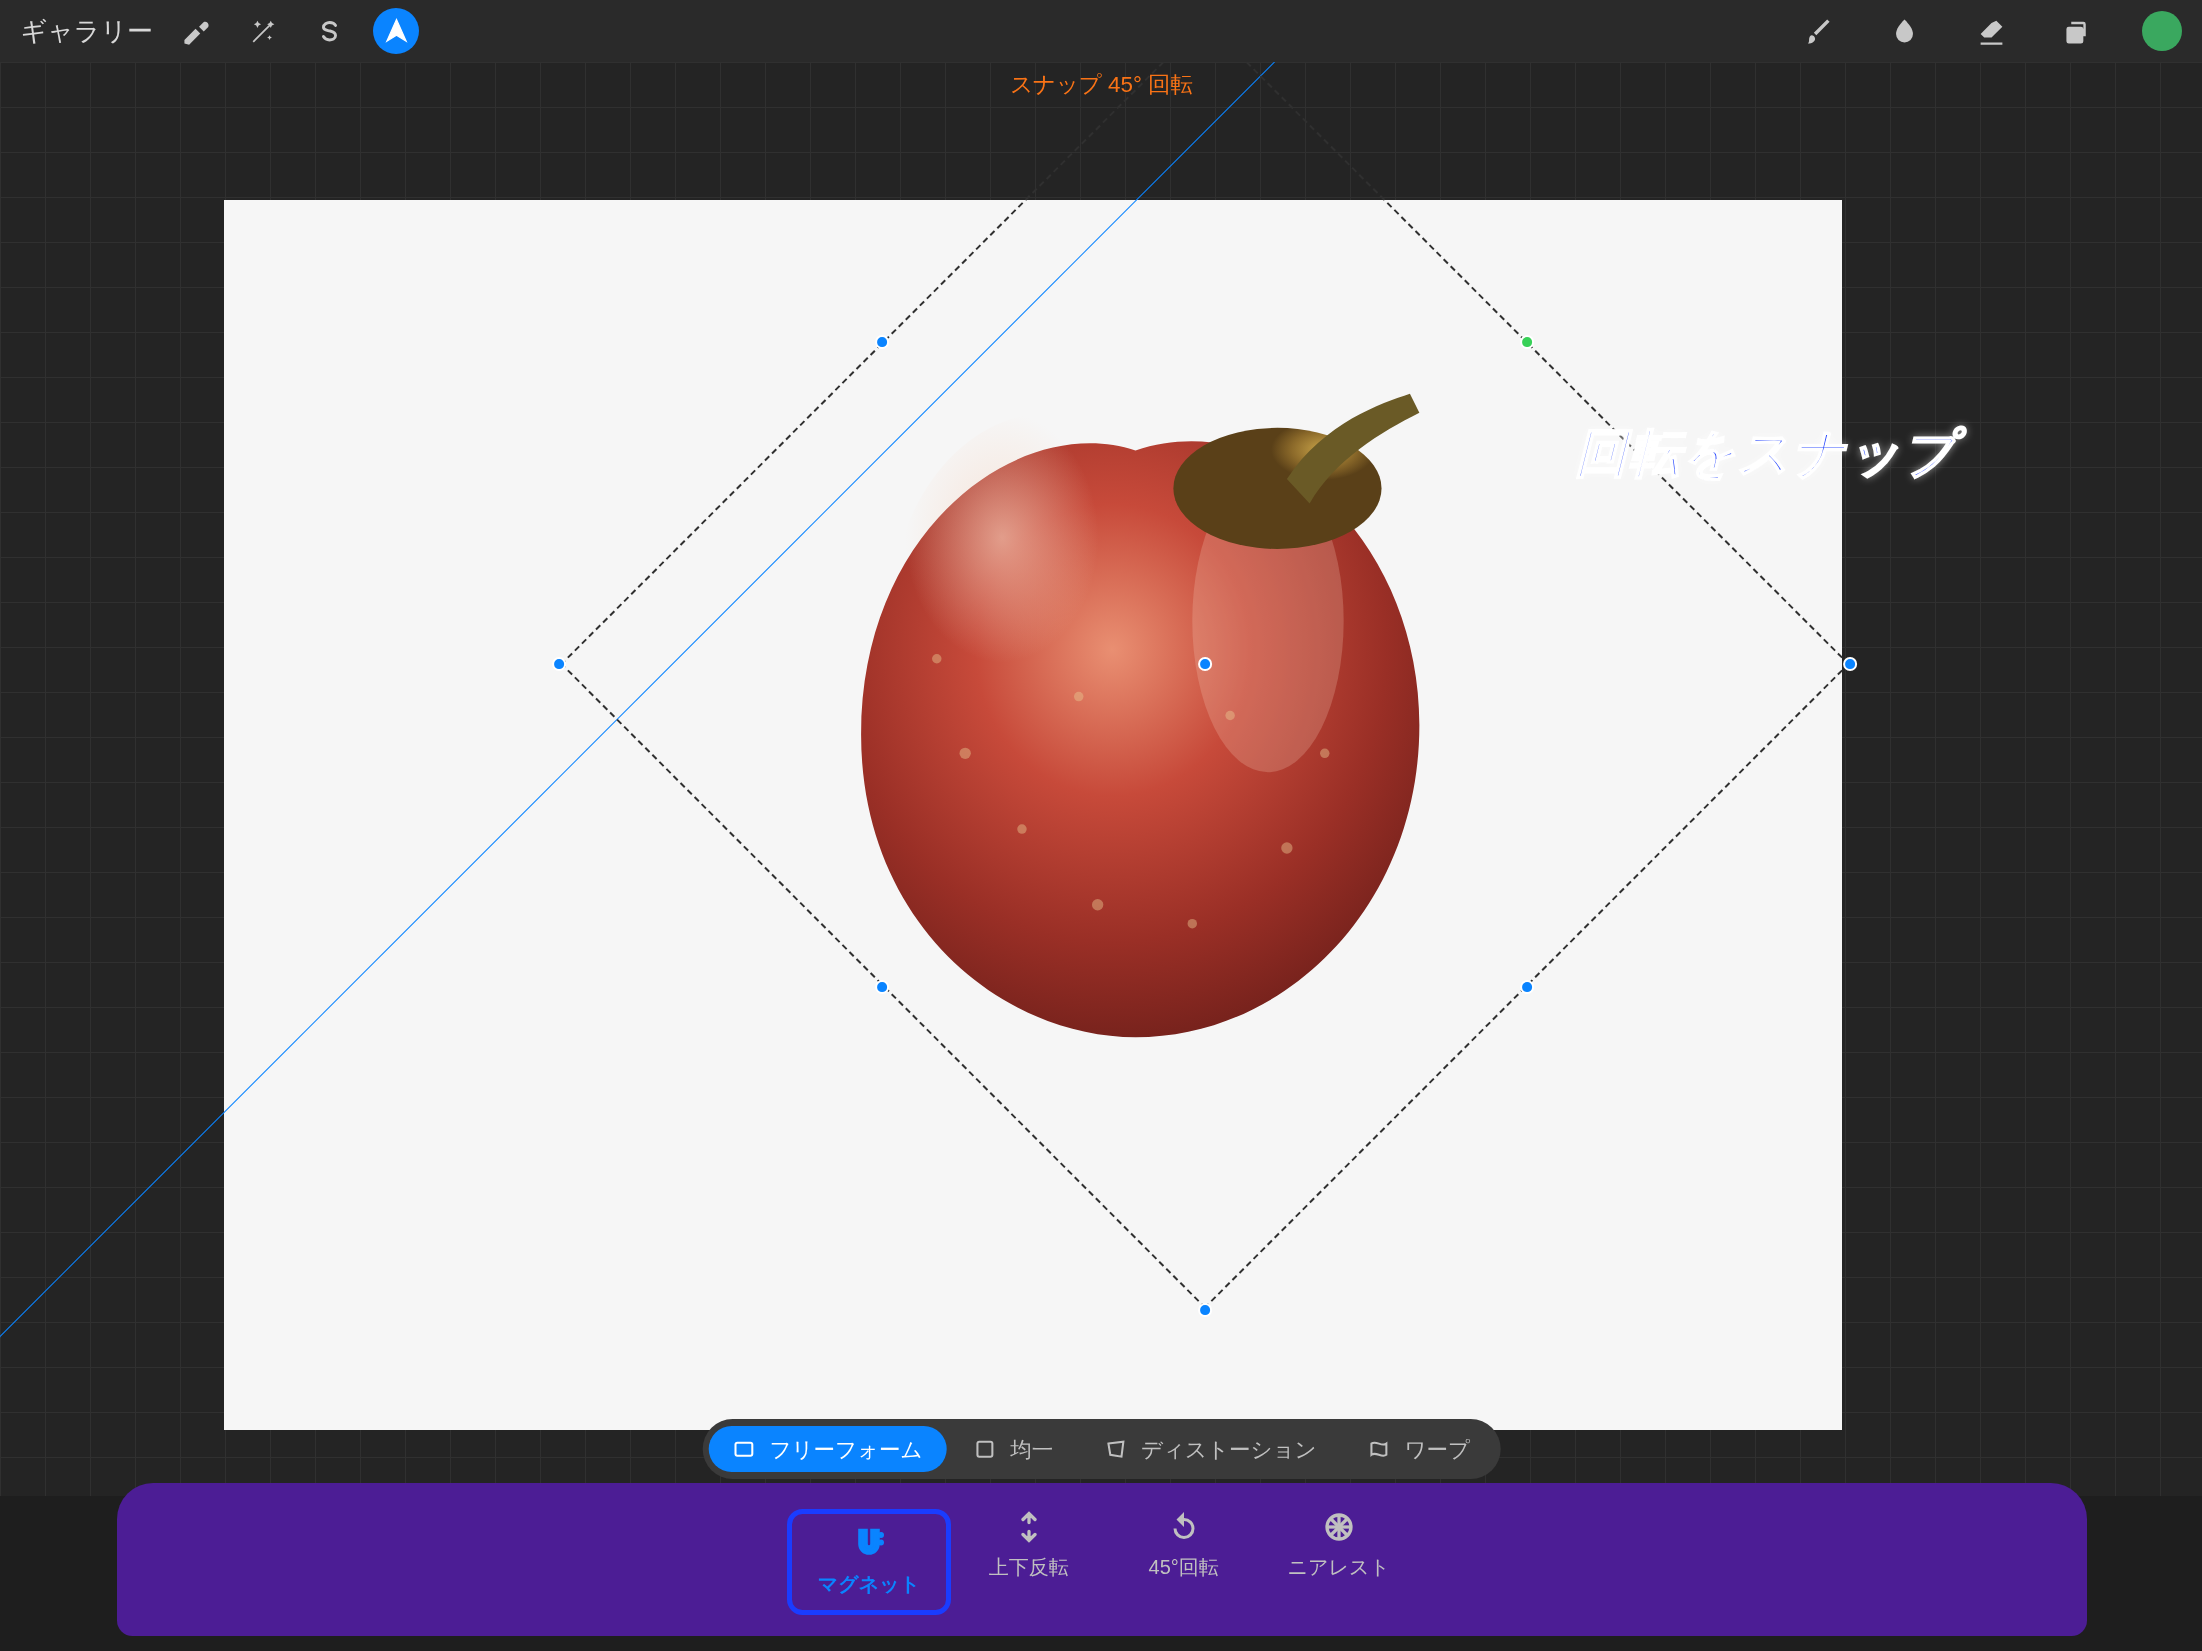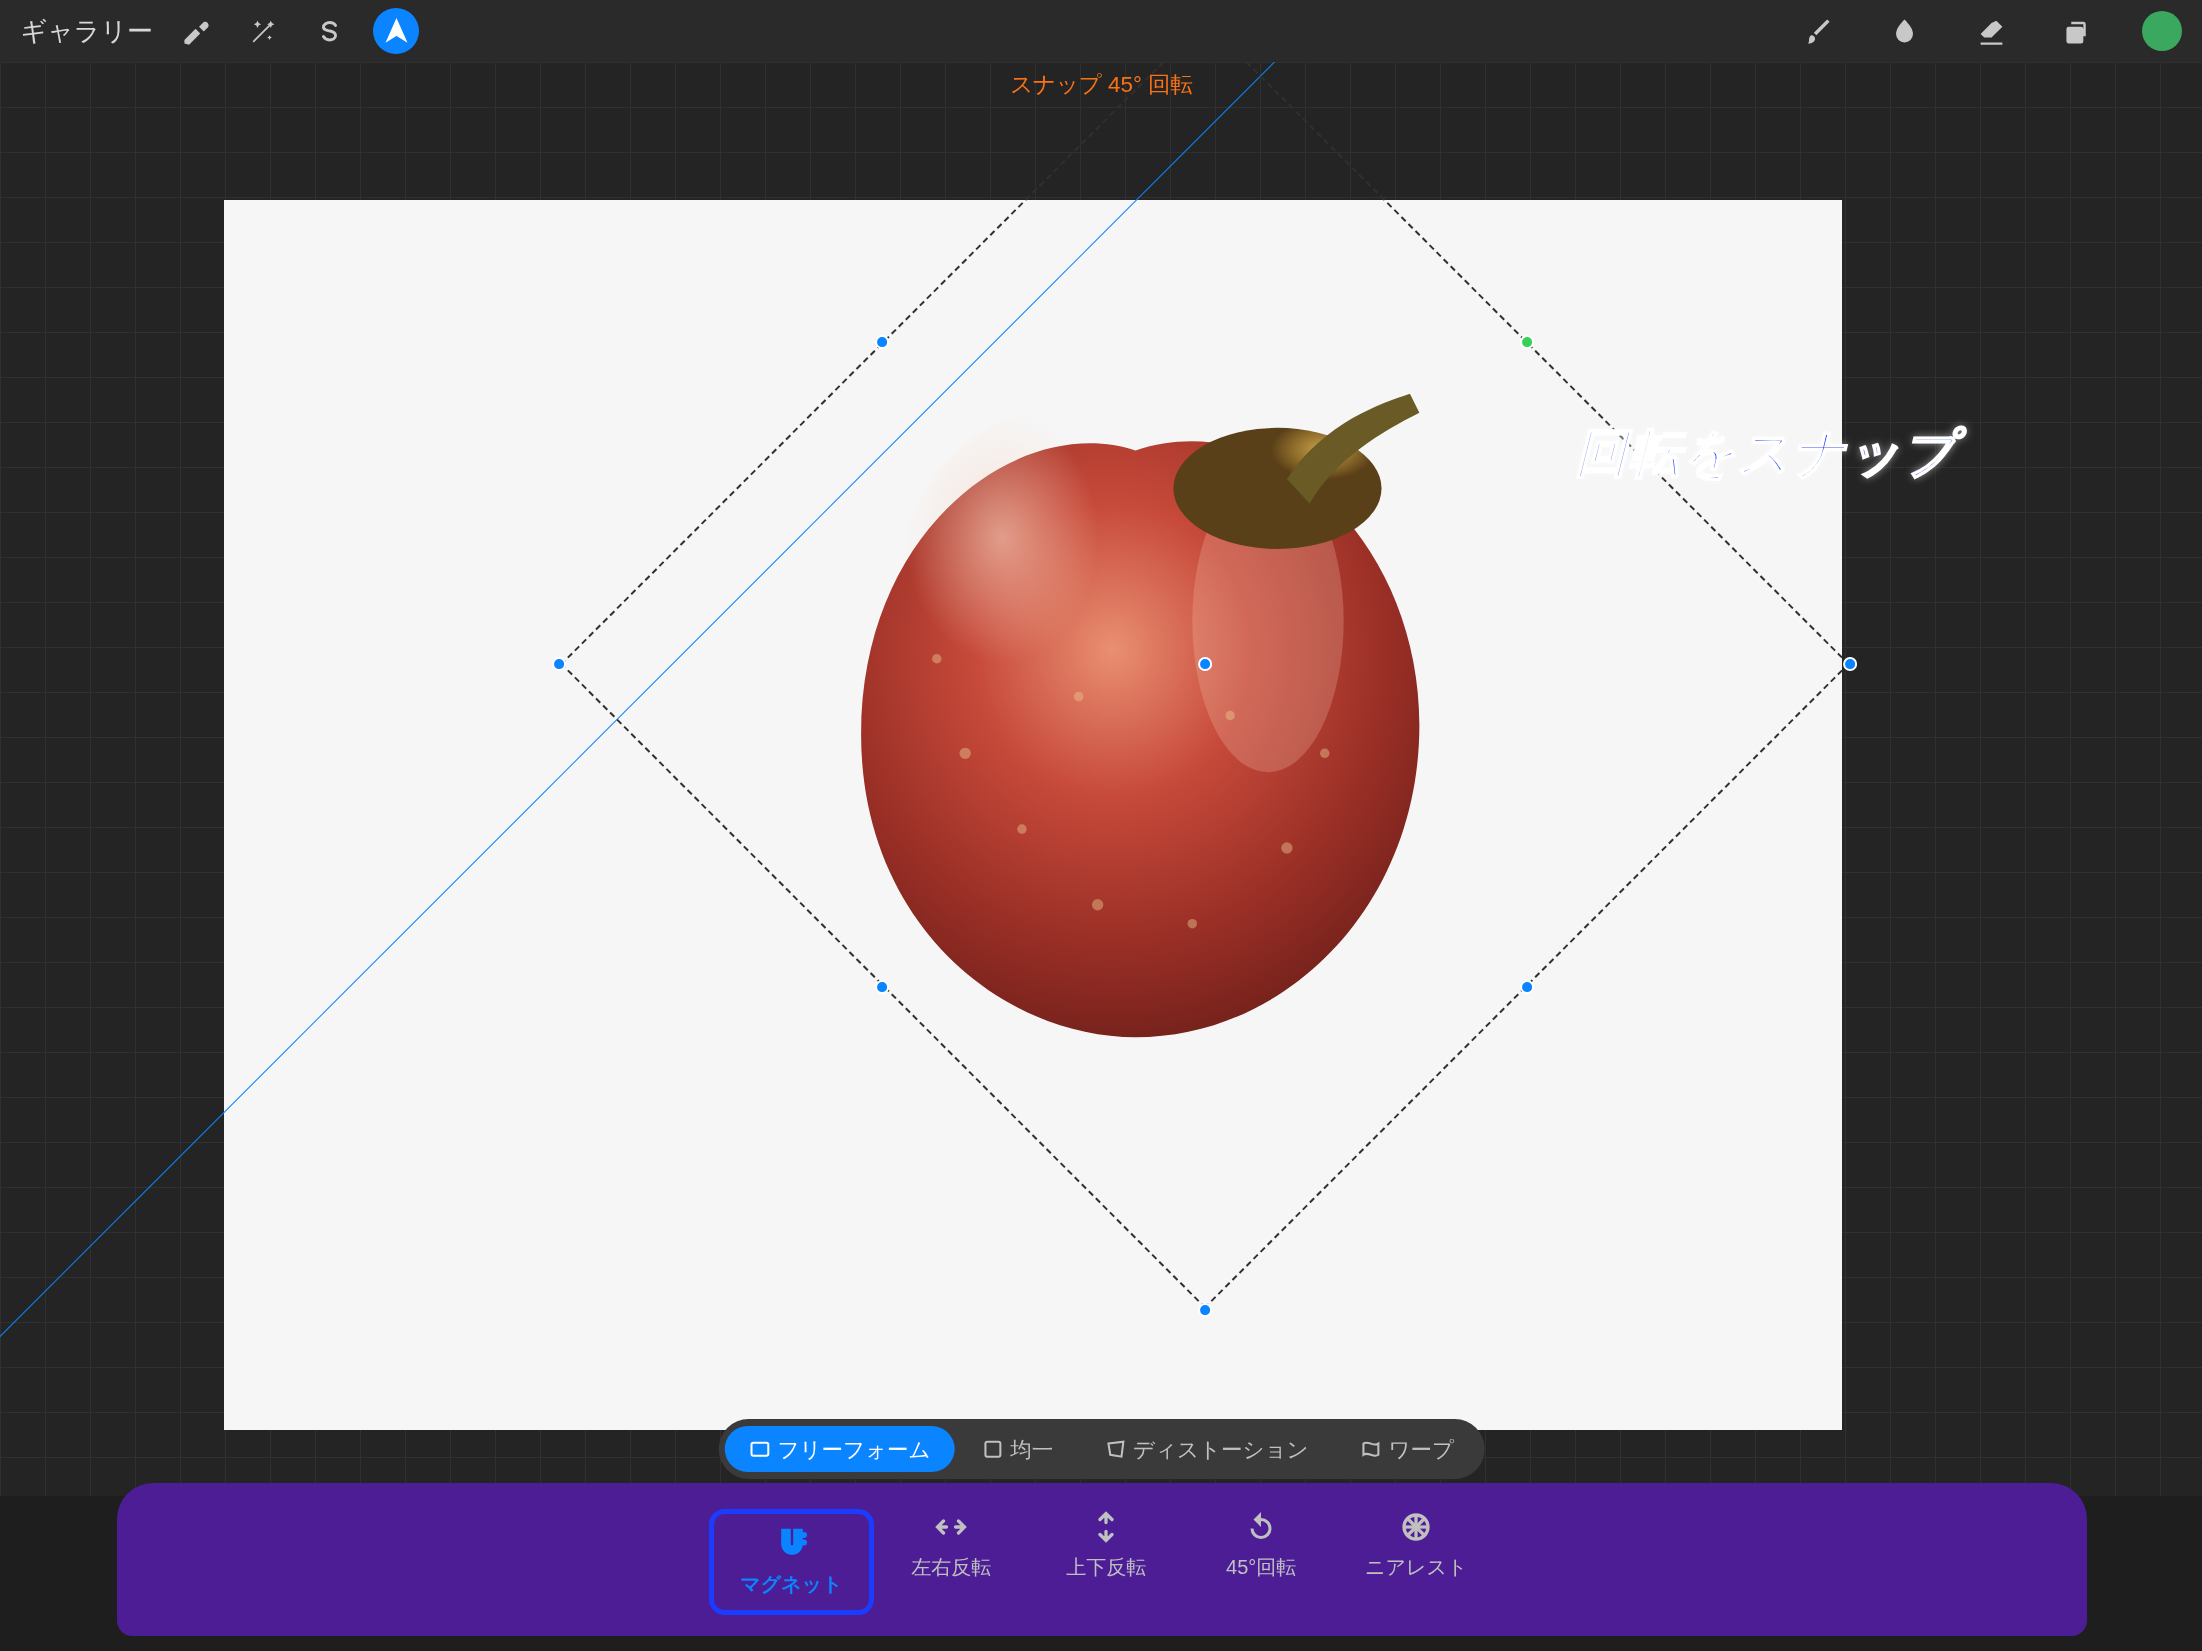--- a/index.html
+++ b/index.html
@@ -140,21 +140,21 @@
     background: #3a3a3a;
     border-radius: 34px;
     padding: 6.9px;
     display: flex;
     gap: 3.4px;
     z-index: 60;
   }
   .mode-item {
     display: flex;
     align-items: center;
-    gap: 6px;
+    gap: 14px;
     padding: 8.6px 24px;
     border-radius: 27.5px;
     font-size: 21.5px;
     color: #c0c0c0;
     cursor: pointer;
   }
   .mode-item.active {
     background: #0a84ff;
     color: #fff;
   }
@@ -356,28 +356,20 @@
           <path d="M6 3v9a6 6 0 0012 0V3h-4v9a2 2 0 11-4 0V3H6z" fill="none" stroke="#0a84ff" stroke-width="2.4"></path>
           <circle cx="20" cy="6" r="1.5" fill="#0a84ff"></circle>
           <circle cx="20" cy="11" r="1.5" fill="#0a84ff"></circle>
         </svg>
     </span>
     <span class="bb-label">マグネット</span>
   </div>
   <div class="bb-item">
     <span class="bb-ico">
       <svg viewBox="0 0 24 24">
-          <path d="M3 12h6M15 12h6M7 8l-4 4 4 4M17 8l4 4-4 4" fill="none" stroke="#c0c0c0" stroke-width="2.2" stroke-linecap="round"></path>
-        </svg>
-    </span>
-    <span class="bb-label">左右反転</span>
-  </div>
-  <div class="bb-item">
-    <span class="bb-ico">
-      <svg viewBox="0 0 24 24">
           <path d="M12 3v6M12 15v6M8 7l4-4 4 4M8 17l4 4 4-4" fill="none" stroke="#c0c0c0" stroke-width="2.2" stroke-linecap="round"></path>
         </svg>
     </span>
     <span class="bb-label">上下反転</span>
   </div>
   <div class="bb-item">
     <span class="bb-ico">
       <svg viewBox="0 0 24 24">
           <path d="M5 13a7 7 0 1 0 7-7V2L7 7l5 5V8a5 5 0 1 1-5 5H5z" fill="#c0c0c0"></path>
         </svg>

